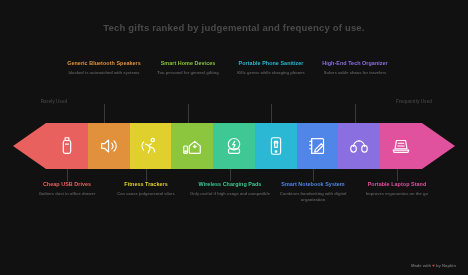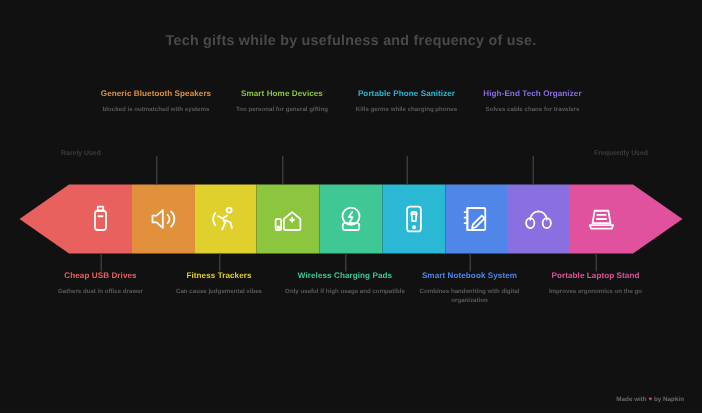--- a/index.html
+++ b/index.html
@@ -77,21 +77,21 @@
     position:absolute; right:12px; bottom:7px;
     font-size:4.2px; color:#6b6b6b; font-weight:bold;
   }
   .footer .heart { color:#d9534f; }
 </style>
 </head>
 <body>
 
 <div class="canvas">
 
-  <div class="title">Tech gifts while by usefulness and frequency of use.</div>
+  <div class="title">Tech gifts ranked by judgemental and frequency of use.</div>
 
   <div class="axis-label axis-left">Rarely Used</div>
   <div class="axis-label axis-right">Frequently Used</div>
 
   <div class="arrow-head arrow-left"></div>
   <div class="arrow-head arrow-right"></div>
 
   <div class="band">
 
     <div class="seg" style="background:#e8615f">

